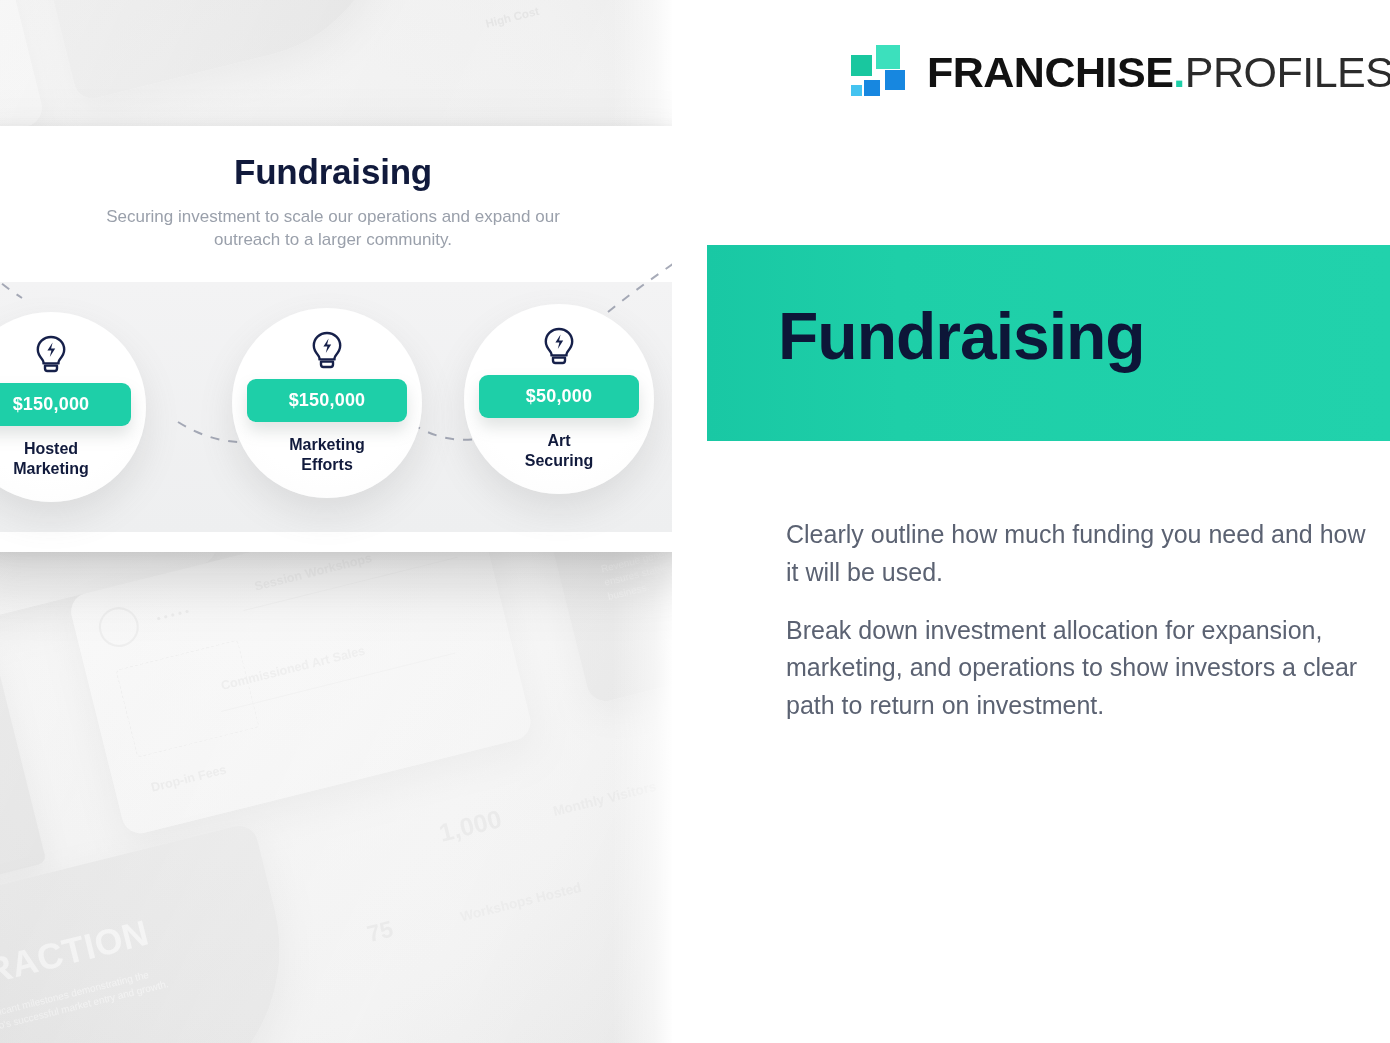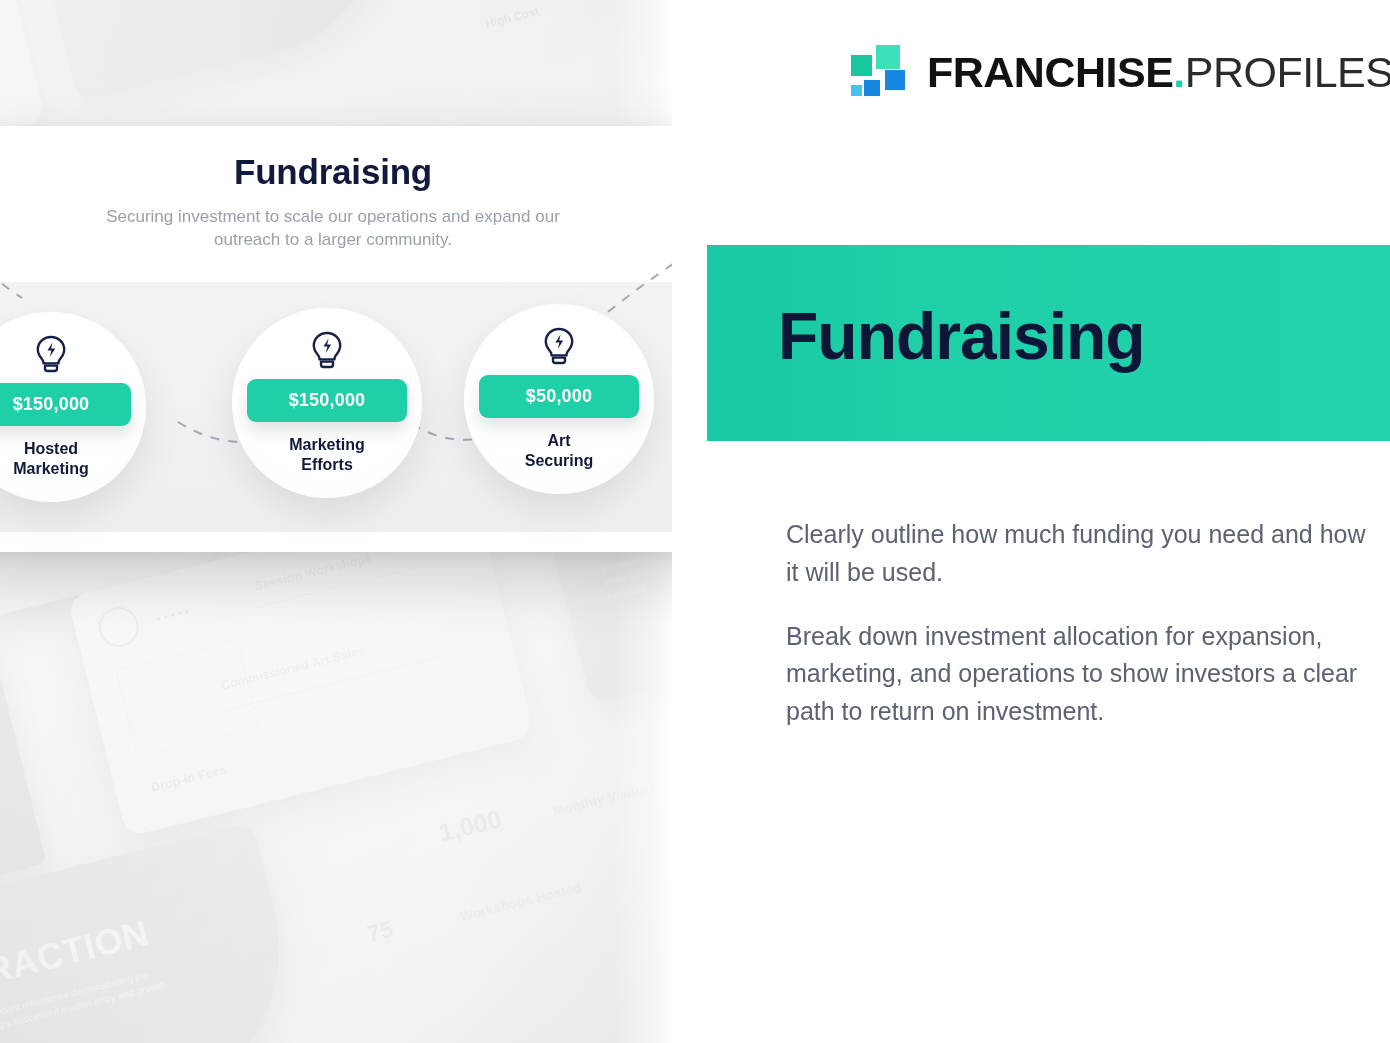--- a/index.html
+++ b/index.html
@@ -130,21 +130,21 @@
     font-size:66px; font-weight:bold; color:#0d1638; letter-spacing:-1px;
     line-height:1;
   }
 
   .body-copy{
     position:absolute; left:114px; top:516px; width:580px;
   }
   .body-copy p{
     font-size:25px; line-height:1.51; color:#5b6272; font-weight:normal;
   }
-  .body-copy p + p{ margin-top:26px; }
+  .body-copy p + p{ margin-top:20px; }
 </style>
 </head>
 <body>
 
 <div class="left-pane">
   <div class="deck-layer" style="transform:rotate(-14deg) scale(1.05);">
 
     <div class="slide" style="left:120px; top:150px; width:300px; height:195px;">
       
       

